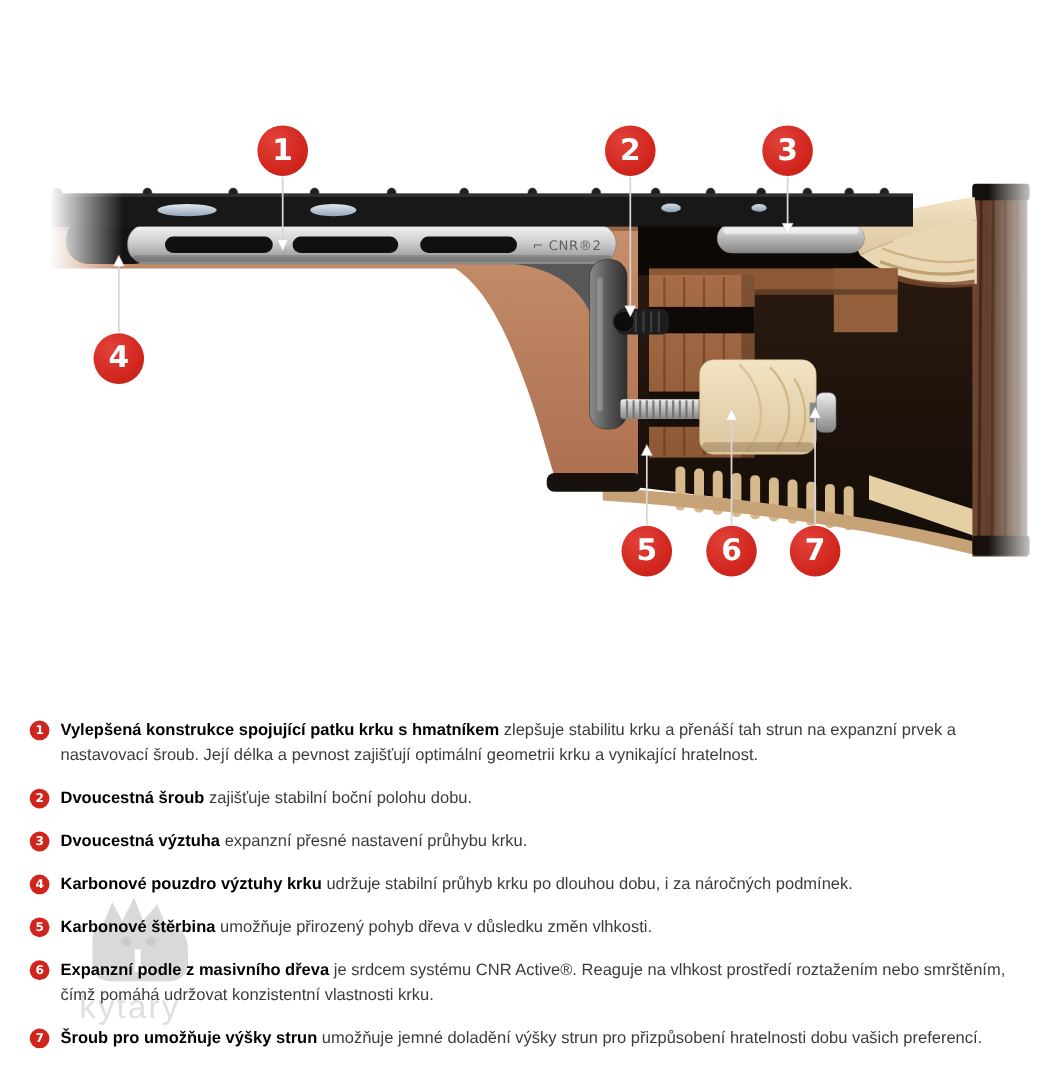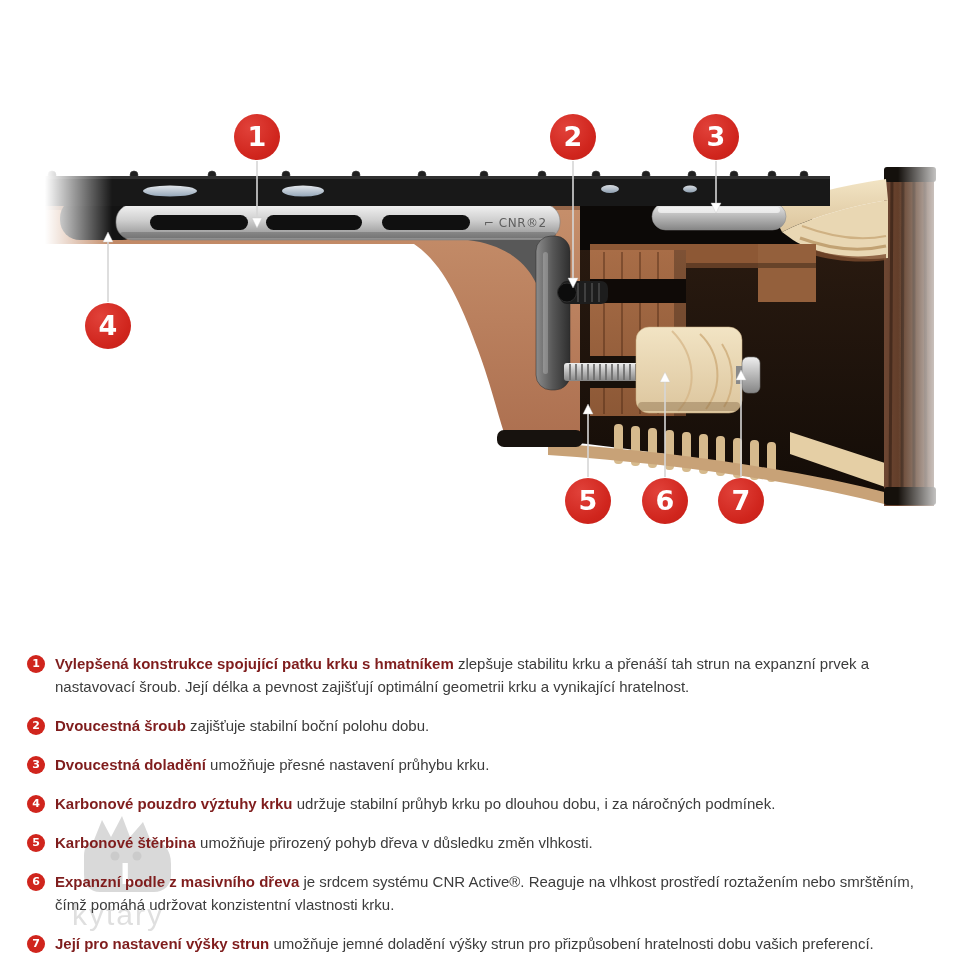--- a/index.html
+++ b/index.html
@@ -16,21 +16,21 @@
     font-family:"DejaVu Sans",sans-serif;z-index:5;
   }
   .legend{position:absolute;left:27px;top:652px;width:905px;z-index:2;}
   .legend-item{display:flex;gap:10px;margin-bottom:16px;font-size:15px;line-height:23px;color:#3c3c3c;}
   .legend-marker{
     flex:0 0 18px;width:18px;height:18px;border-radius:50%;background:#d0251d;margin-top:2.5px;
     color:#fff;font-size:11px;font-weight:700;line-height:18px;text-align:center;
     font-family:"DejaVu Sans",sans-serif;
   }
   .legend-text{flex:1;}
-  .lead{font-weight:700;color:#7f1d1d;}
+  .lead{font-weight:700;color:#000000;}
   .watermark{position:absolute;left:68px;top:812px;z-index:1;opacity:.45;}
   .watermark-label{
     font-size:30px;color:#b9b9b9;letter-spacing:2px;margin-top:0px;margin-left:4px;
     font-weight:400;
   }
 </style>
 </head>
 <body>
 
 <div class="stage">
@@ -289,31 +289,31 @@
   <div class="legend-item">
     <span class="legend-marker">1</span>
     <div class="legend-text"><span class="lead">Vylepšená konstrukce spojující patku krku s hmatníkem</span><span> zlepšuje stabilitu krku a přenáší tah strun na expanzní prvek a nastavovací šroub. Její délka a pevnost zajišťují optimální geometrii krku a vynikající hratelnost.</span></div>
   </div>
   <div class="legend-item">
     <span class="legend-marker">2</span>
     <div class="legend-text"><span class="lead">Dvoucestná šroub</span><span> zajišťuje stabilní boční polohu dobu.</span></div>
   </div>
   <div class="legend-item">
     <span class="legend-marker">3</span>
-    <div class="legend-text"><span class="lead">Dvoucestná doladění</span><span> umožňuje přesné nastavení průhybu krku.</span></div>
+    <div class="legend-text"><span class="lead">Dvoucestná výztuha</span><span> expanzní přesné nastavení průhybu krku.</span></div>
   </div>
   <div class="legend-item">
     <span class="legend-marker">4</span>
     <div class="legend-text"><span class="lead">Karbonové pouzdro výztuhy krku</span><span> udržuje stabilní průhyb krku po dlouhou dobu, i za náročných podmínek.</span></div>
   </div>
   <div class="legend-item">
     <span class="legend-marker">5</span>
     <div class="legend-text"><span class="lead">Karbonové štěrbina</span><span> umožňuje přirozený pohyb dřeva v důsledku změn vlhkosti.</span></div>
   </div>
   <div class="legend-item">
     <span class="legend-marker">6</span>
     <div class="legend-text"><span class="lead">Expanzní podle z masivního dřeva</span><span> je srdcem systému CNR Active®. Reaguje na vlhkost prostředí roztažením nebo smrštěním, čímž pomáhá udržovat konzistentní vlastnosti krku.</span></div>
   </div>
   <div class="legend-item">
     <span class="legend-marker">7</span>
-    <div class="legend-text"><span class="lead">Její pro nastavení výšky strun</span><span> umožňuje jemné doladění výšky strun pro přizpůsobení hratelnosti dobu vašich preferencí.</span></div>
+    <div class="legend-text"><span class="lead">Šroub pro umožňuje výšky strun</span><span> umožňuje jemné doladění výšky strun pro přizpůsobení hratelnosti dobu vašich preferencí.</span></div>
   </div>
 </div>
 
 </body></html>

